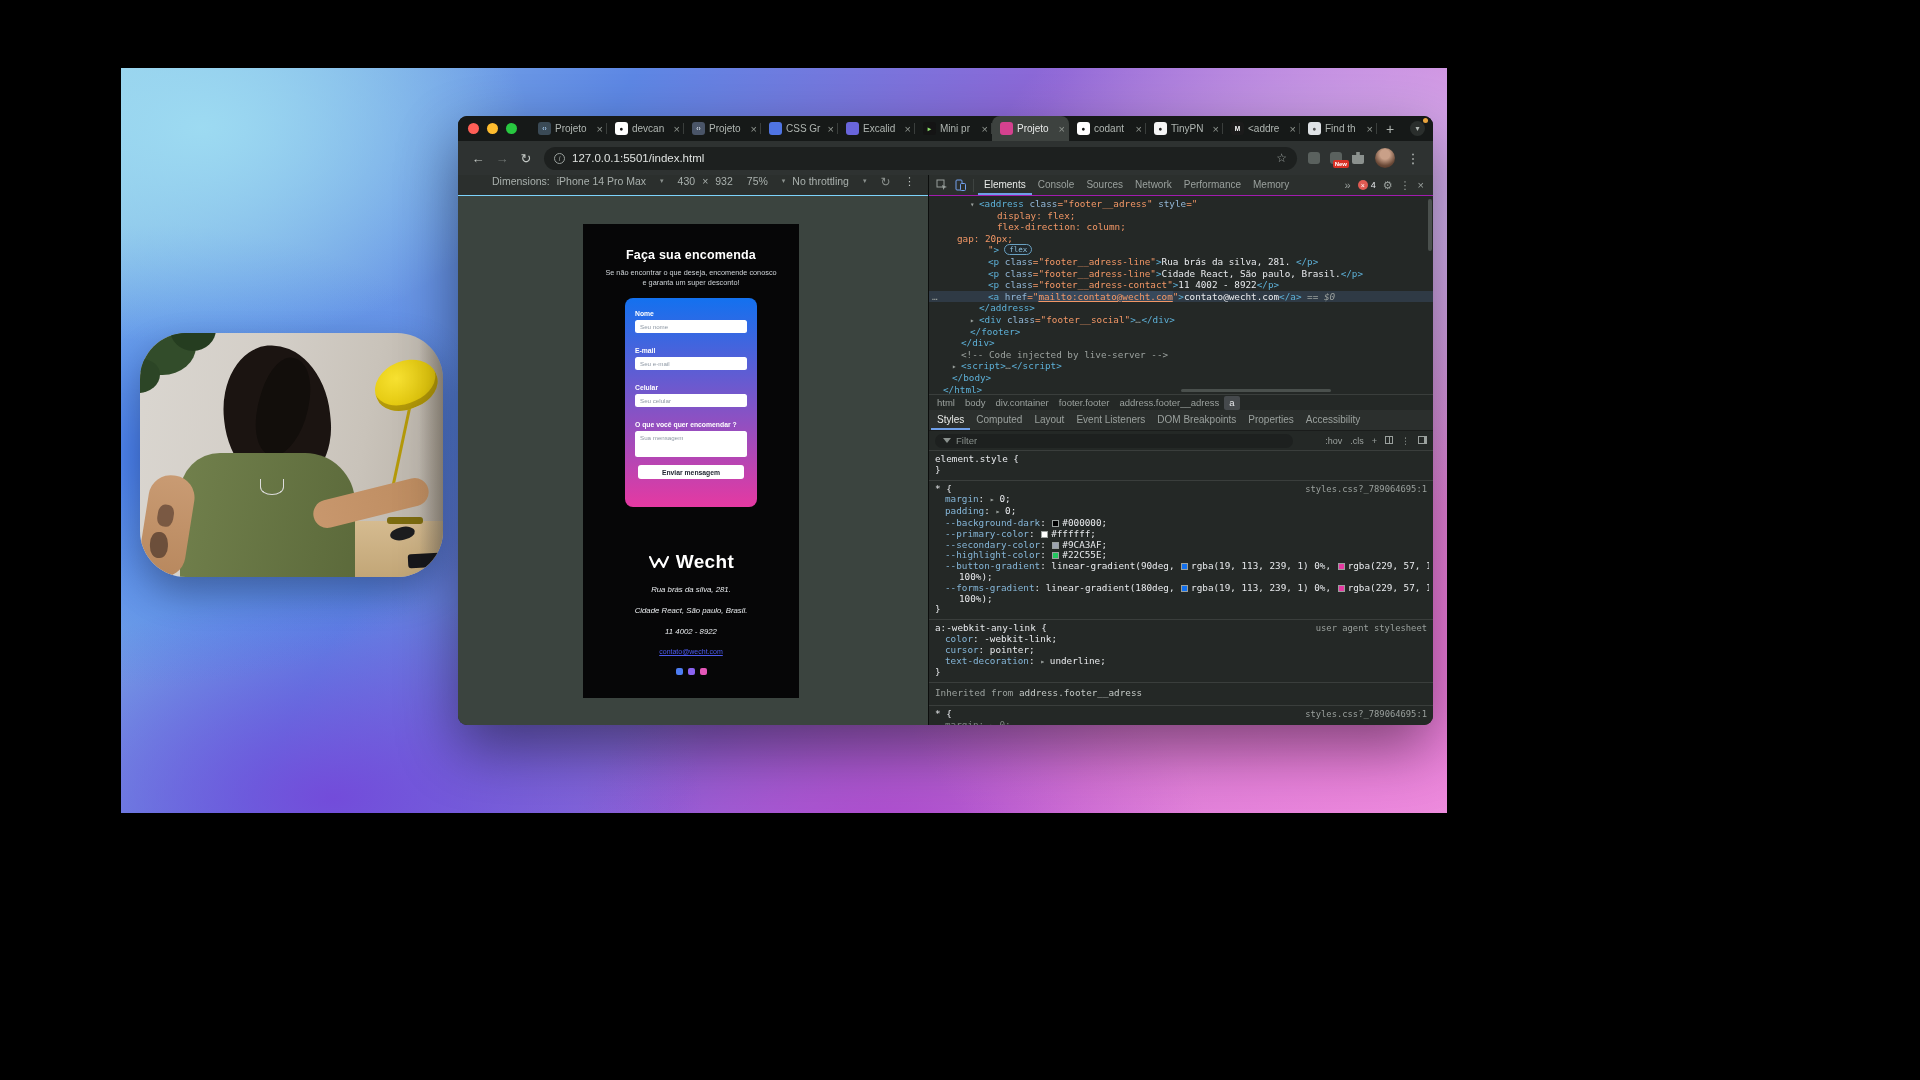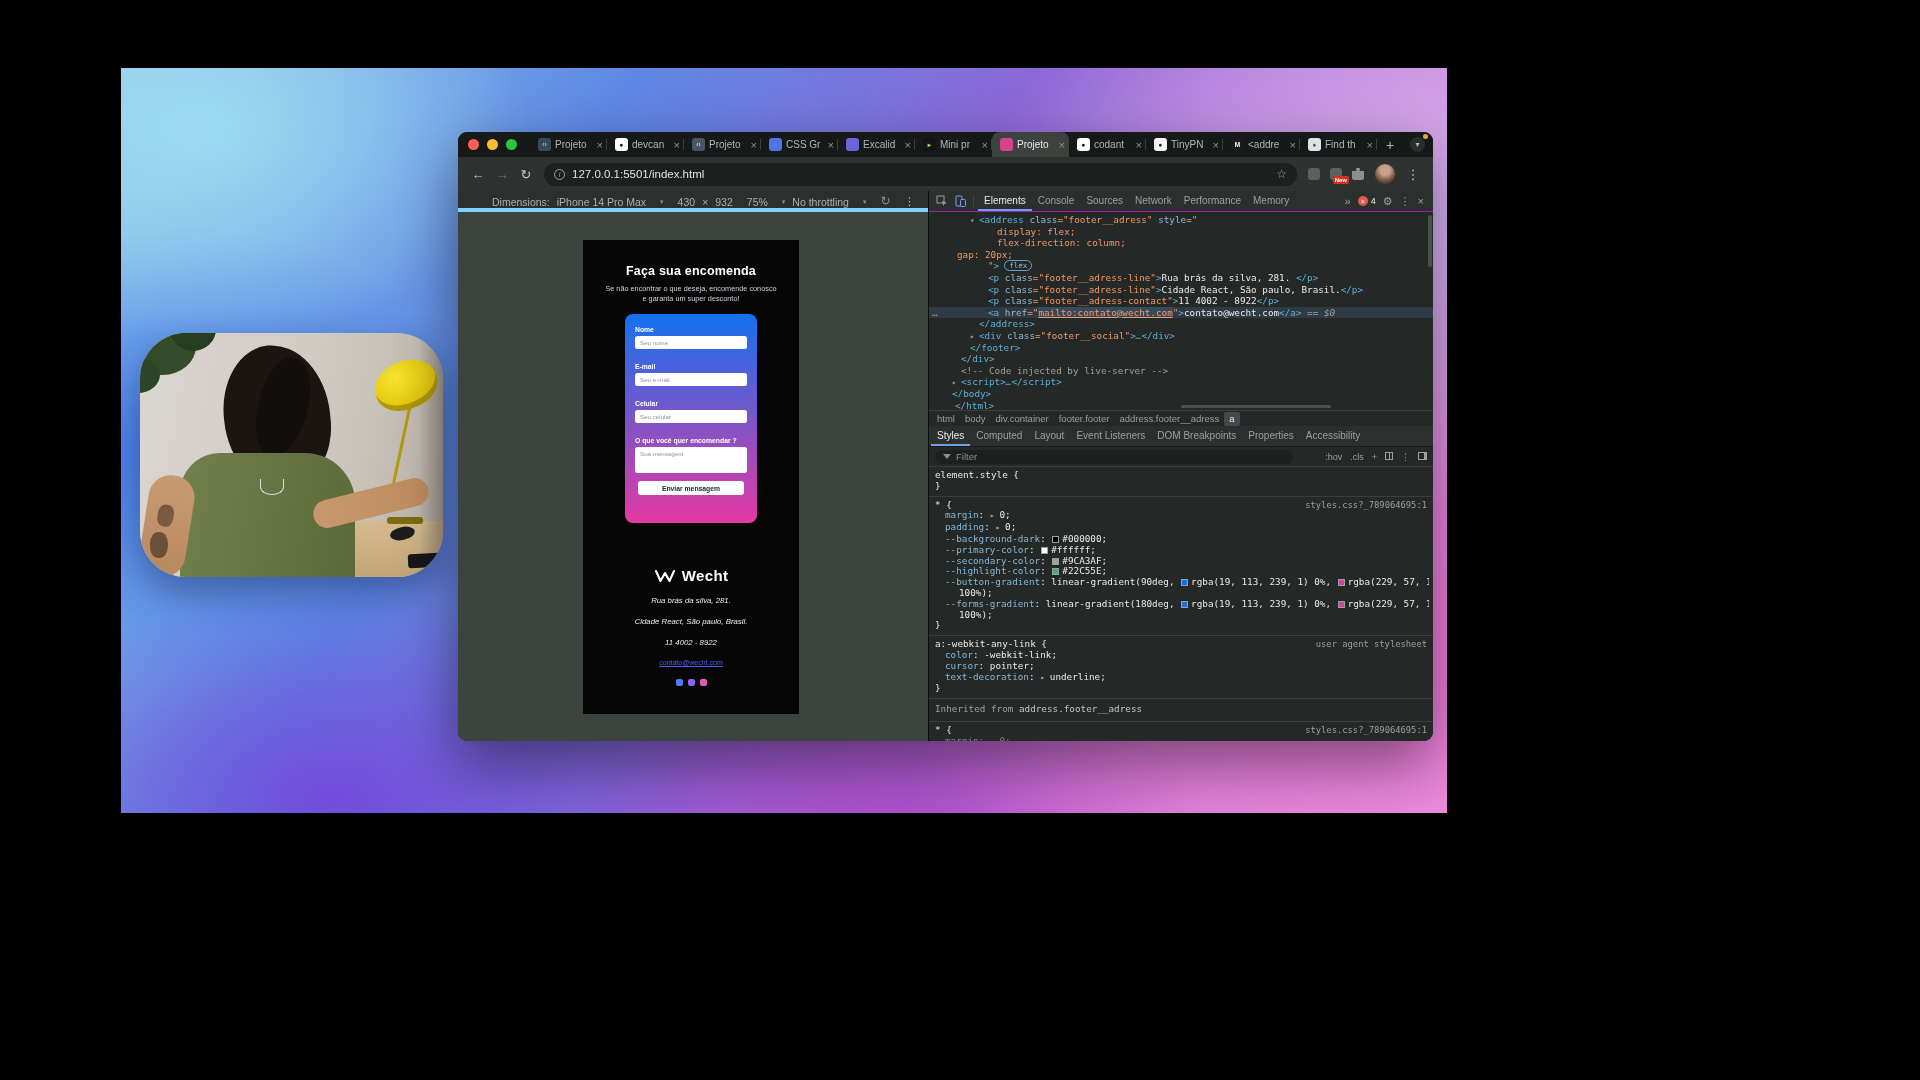--- a/index.html
+++ b/index.html
@@ -39,21 +39,21 @@
   .wc-body { left:40px; top:120px; width:175px; height:124px; background:linear-gradient(100deg,#71804c,#5c6a3b); border-radius:40px 50px 0 0; }
   .wc-necklace { left:120px; top:146px; width:24px; height:16px; border:1px solid #ddd; border-top:none; border-radius:0 0 50% 50%; }
   .wc-armL { left:4px; top:142px; width:46px; height:102px; background:linear-gradient(#c99b73,#b8885e); border-radius:22px; transform:rotate(9deg); }
   .wc-tat1 { left:12px; top:30px; width:16px; height:22px; background:#6d4f3c; border-radius:40%; opacity:.85; }
   .wc-tat2 { left:9px; top:58px; width:18px; height:26px; background:#5e4434; border-radius:45%; transform:rotate(-8deg); opacity:.85; }
   .wc-mouse { left:250px; top:194px; width:25px; height:13px; background:#1d1d1f; border-radius:50%; transform:rotate(-12deg); }
   .wc-armR { left:172px; top:156px; width:118px; height:28px; background:linear-gradient(90deg,#c8976d,#bd8c60); border-radius:14px; transform:rotate(-14deg); }
   .wc-kb { left:268px; top:220px; width:50px; height:14px; background:#17171b; border-radius:3px; transform:rotate(-3deg); }
 
   
-  .browser { position:absolute; left:337px; top:64px; width:975px; height:609px; border-radius:9px;
+  .browser { position:absolute; left:337px; top:48px; width:975px; height:609px; border-radius:9px;
     overflow:hidden; background:#242826; box-shadow:0 24px 60px rgba(0,0,0,.45); }
 
   .tabstrip { height:25px; background:#161918; display:flex; align-items:center; position:relative; }
   .winctl { display:flex; gap:8px; padding:0 13px 0 10px; }
   .winctl span { width:11px; height:11px; border-radius:50%; }
   .wc-red{background:#ff5f57}.wc-yel{background:#febc2e}.wc-grn{background:#28c840}
   .tabs { display:flex; height:25px; }
   .tab { width:77px; min-width:0; height:25px; display:flex; align-items:center; gap:4px; padding:0 4px 0 8px; position:relative; color:#b0b6b2; }
   .tab:not(.active)::after { content:""; position:absolute; right:0; top:7px; height:11px; width:1px; background:#3a3e3c; }
   .tab.active { background:#3d423f; border-radius:8px 8px 0 0; color:#e8eae9; }
@@ -72,39 +72,39 @@
   .urltext { font-size:11.5px; flex:1; white-space:nowrap; overflow:hidden; }
   .urlstar { color:#9aa09d; font-size:12px; flex:none; }
   .ext { width:22px; display:flex; justify-content:center; position:relative; flex:none; }
   .extbox { width:12px; height:12px; border-radius:3px; background:#5a615e; }
   .newbadge { position:absolute; right:-2px; bottom:-4px; background:#d93025; color:#fff; font-size:6px; font-weight:bold; border-radius:2px; padding:0 2px; line-height:8px; }
   .puzzle { width:12px; height:12px; border-radius:2px; background:#8b918e; clip-path:polygon(0 25%,35% 25%,35% 0,65% 0,65% 25%,100% 25%,100% 100%,0 100%); }
   .avatar { width:20px; height:20px; border-radius:50%; background:radial-gradient(circle at 50% 32%,#c9a088 28%,#6b4a38 66%,#41291d 100%); margin:0 6px; flex:none; }
 
   .mainrow { position:absolute; top:59px; left:0; right:0; bottom:0; display:flex; }
   .leftpane { width:470px; flex:none; display:flex; flex-direction:column; }
-  .device-toolbar { height:21px; background:#2b2f2d; border-bottom:4px solid #7dd3fc; display:flex; align-items:flex-end; font-size:10.5px; color:#a9b0ad; padding:0 10px 0 34px; gap:7px; white-space:nowrap; }
+  .device-toolbar { height:21px; background:#2b2f2d; border-bottom:1px solid #7dd3fc; display:flex; align-items:flex-start; font-size:10.5px; color:#a9b0ad; padding:0 10px 0 34px; gap:7px; white-space:nowrap; }
   .dd { display:flex; align-items:center; gap:14px; }
   .caret { font-size:7px; color:#8b918e; }
   .dt-spacer { flex:1; }
   .rotate { color:#8b918e; font-size:12px; }
 
   .viewport { flex:1; background:#3b443f; position:relative; overflow:hidden; }
 
   
   .phone { position:absolute; left:125px; top:28px; width:216px; height:474px; background:#060607; color:#fff; overflow:hidden; }
   .p-head { margin-top:24px; text-align:center; font-size:12.5px; font-weight:bold; letter-spacing:.2px; }
   .p-sub { margin:6px 22px 0; text-align:center; font-size:7.3px; color:#cfd4d8; line-height:10px; }
   .p-card { margin:10px 42px 0; height:209px; border-radius:8px; background:linear-gradient(180deg,#1371ef,#e539a2); padding:12px 10px 0; }
   .p-label { font-size:6.8px; font-weight:bold; margin-bottom:3px; }
   .p-input { width:100%; height:13px; background:#fff; border-radius:2.5px; margin-bottom:14px; font-size:6.2px; color:#8d97a3; display:flex; align-items:center; padding-left:5px; }
   .p-area { height:26px; align-items:flex-start; padding-top:3px; margin-bottom:8px; }
   .p-btn { height:14px; background:#fff; border-radius:3px; margin:2px 3px 0; display:flex; align-items:center; justify-content:center; font-size:6.8px; font-weight:bold; color:#222733; }
   .p-brand { margin-top:44px; display:flex; align-items:center; justify-content:center; gap:6px; }
-  .p-brand-name { font-size:15px; font-weight:bold; letter-spacing:.4px; }
+  .p-brand-name { font-size:19px; font-weight:bold; letter-spacing:.4px; }
   .p-line { text-align:center; font-style:italic; font-size:7.8px; margin-top:12px; color:#e9ecef; }
   .p-mail { display:block; text-align:center; margin-top:12px; font-size:7px; color:#4d5bf0; text-decoration:underline; }
   .p-social { margin-top:13px; display:flex; justify-content:center; gap:5px; }
   .p-social span { width:7px; height:7px; border-radius:2px; display:block; }
 
   
   .devtools { flex:1; min-width:0; background:#242826; border-left:1px solid #0c0e0d; display:flex; flex-direction:column; }
   .dt-toolbar { height:21px; flex:none; background:#2b2f2d; border-bottom:1px solid #a21caf; display:flex; align-items:center; padding:0 4px; }
   .dticon { width:18px; display:flex; justify-content:center; flex:none; }
   .dt-sep { width:1px; height:13px; background:#3e4341; margin:0 4px; flex:none; }
@@ -388,21 +388,21 @@
             <div class="trow" style="padding-left: 59px;"><span class="tk-tag">&lt;p </span><span class="tk-attr">class</span><span class="tk-val">="footer__adress-line"</span><span class="tk-tag">&gt;</span><span class="tk-txt">Cidade React, São paulo, Brasil.</span><span class="tk-tag">&lt;/p&gt;</span></div>
             <div class="trow" style="padding-left: 59px;"><span class="tk-tag">&lt;p </span><span class="tk-attr">class</span><span class="tk-val">="footer__adress-contact"</span><span class="tk-tag">&gt;</span><span class="tk-txt">11 4002 - 8922</span><span class="tk-tag">&lt;/p&gt;</span></div>
             <div class="trow selected" style="padding-left: 59px;"><span class="gutter">…</span><span class="tk-tag">&lt;a </span><span class="tk-attr">href</span><span class="tk-val">="</span><span class="tk-link">mailto:contato@wecht.com</span><span class="tk-val">"</span><span class="tk-tag">&gt;</span><span class="tk-txt">contato@wecht.com</span><span class="tk-tag">&lt;/a&gt;</span><span class="tk-dim"> == $0</span></div>
             <div class="trow" style="padding-left: 50px;"><span class="tk-tag">&lt;/address&gt;</span></div>
             <div class="trow" style="padding-left: 50px;"><span class="arrow" style="left: 41px;">▸</span><span class="tk-tag">&lt;div </span><span class="tk-attr">class</span><span class="tk-val">="footer__social"</span><span class="tk-tag">&gt;</span><span class="tk-dim">…</span><span class="tk-tag">&lt;/div&gt;</span></div>
             <div class="trow" style="padding-left: 41px;"><span class="tk-tag">&lt;/footer&gt;</span></div>
             <div class="trow" style="padding-left: 32px;"><span class="tk-tag">&lt;/div&gt;</span></div>
             <div class="trow" style="padding-left: 32px;"><span class="tk-com">&lt;!-- Code injected by live-server --&gt;</span></div>
             <div class="trow" style="padding-left: 32px;"><span class="arrow" style="left: 23px;">▸</span><span class="tk-tag">&lt;script&gt;</span><span class="tk-dim">…</span><span class="tk-tag">&lt;/script&gt;</span></div>
             <div class="trow" style="padding-left: 23px;"><span class="tk-tag">&lt;/body&gt;</span></div>
-            <div class="trow" style="padding-left: 26px;"><span class="tk-tag">&lt;/html&gt;</span></div>
+            <div class="trow" style="padding-left: 14px;"><span class="tk-tag">&lt;/html&gt;</span></div>
           </div>
 
         <div class="crumbbar">
             <span class="crumb">html</span>
             <span class="crumb">body</span>
             <span class="crumb">div.container</span>
             <span class="crumb">footer.footer</span>
             <span class="crumb">address.footer__adress</span>
             <span class="crumb sel">a</span>
           </div>

